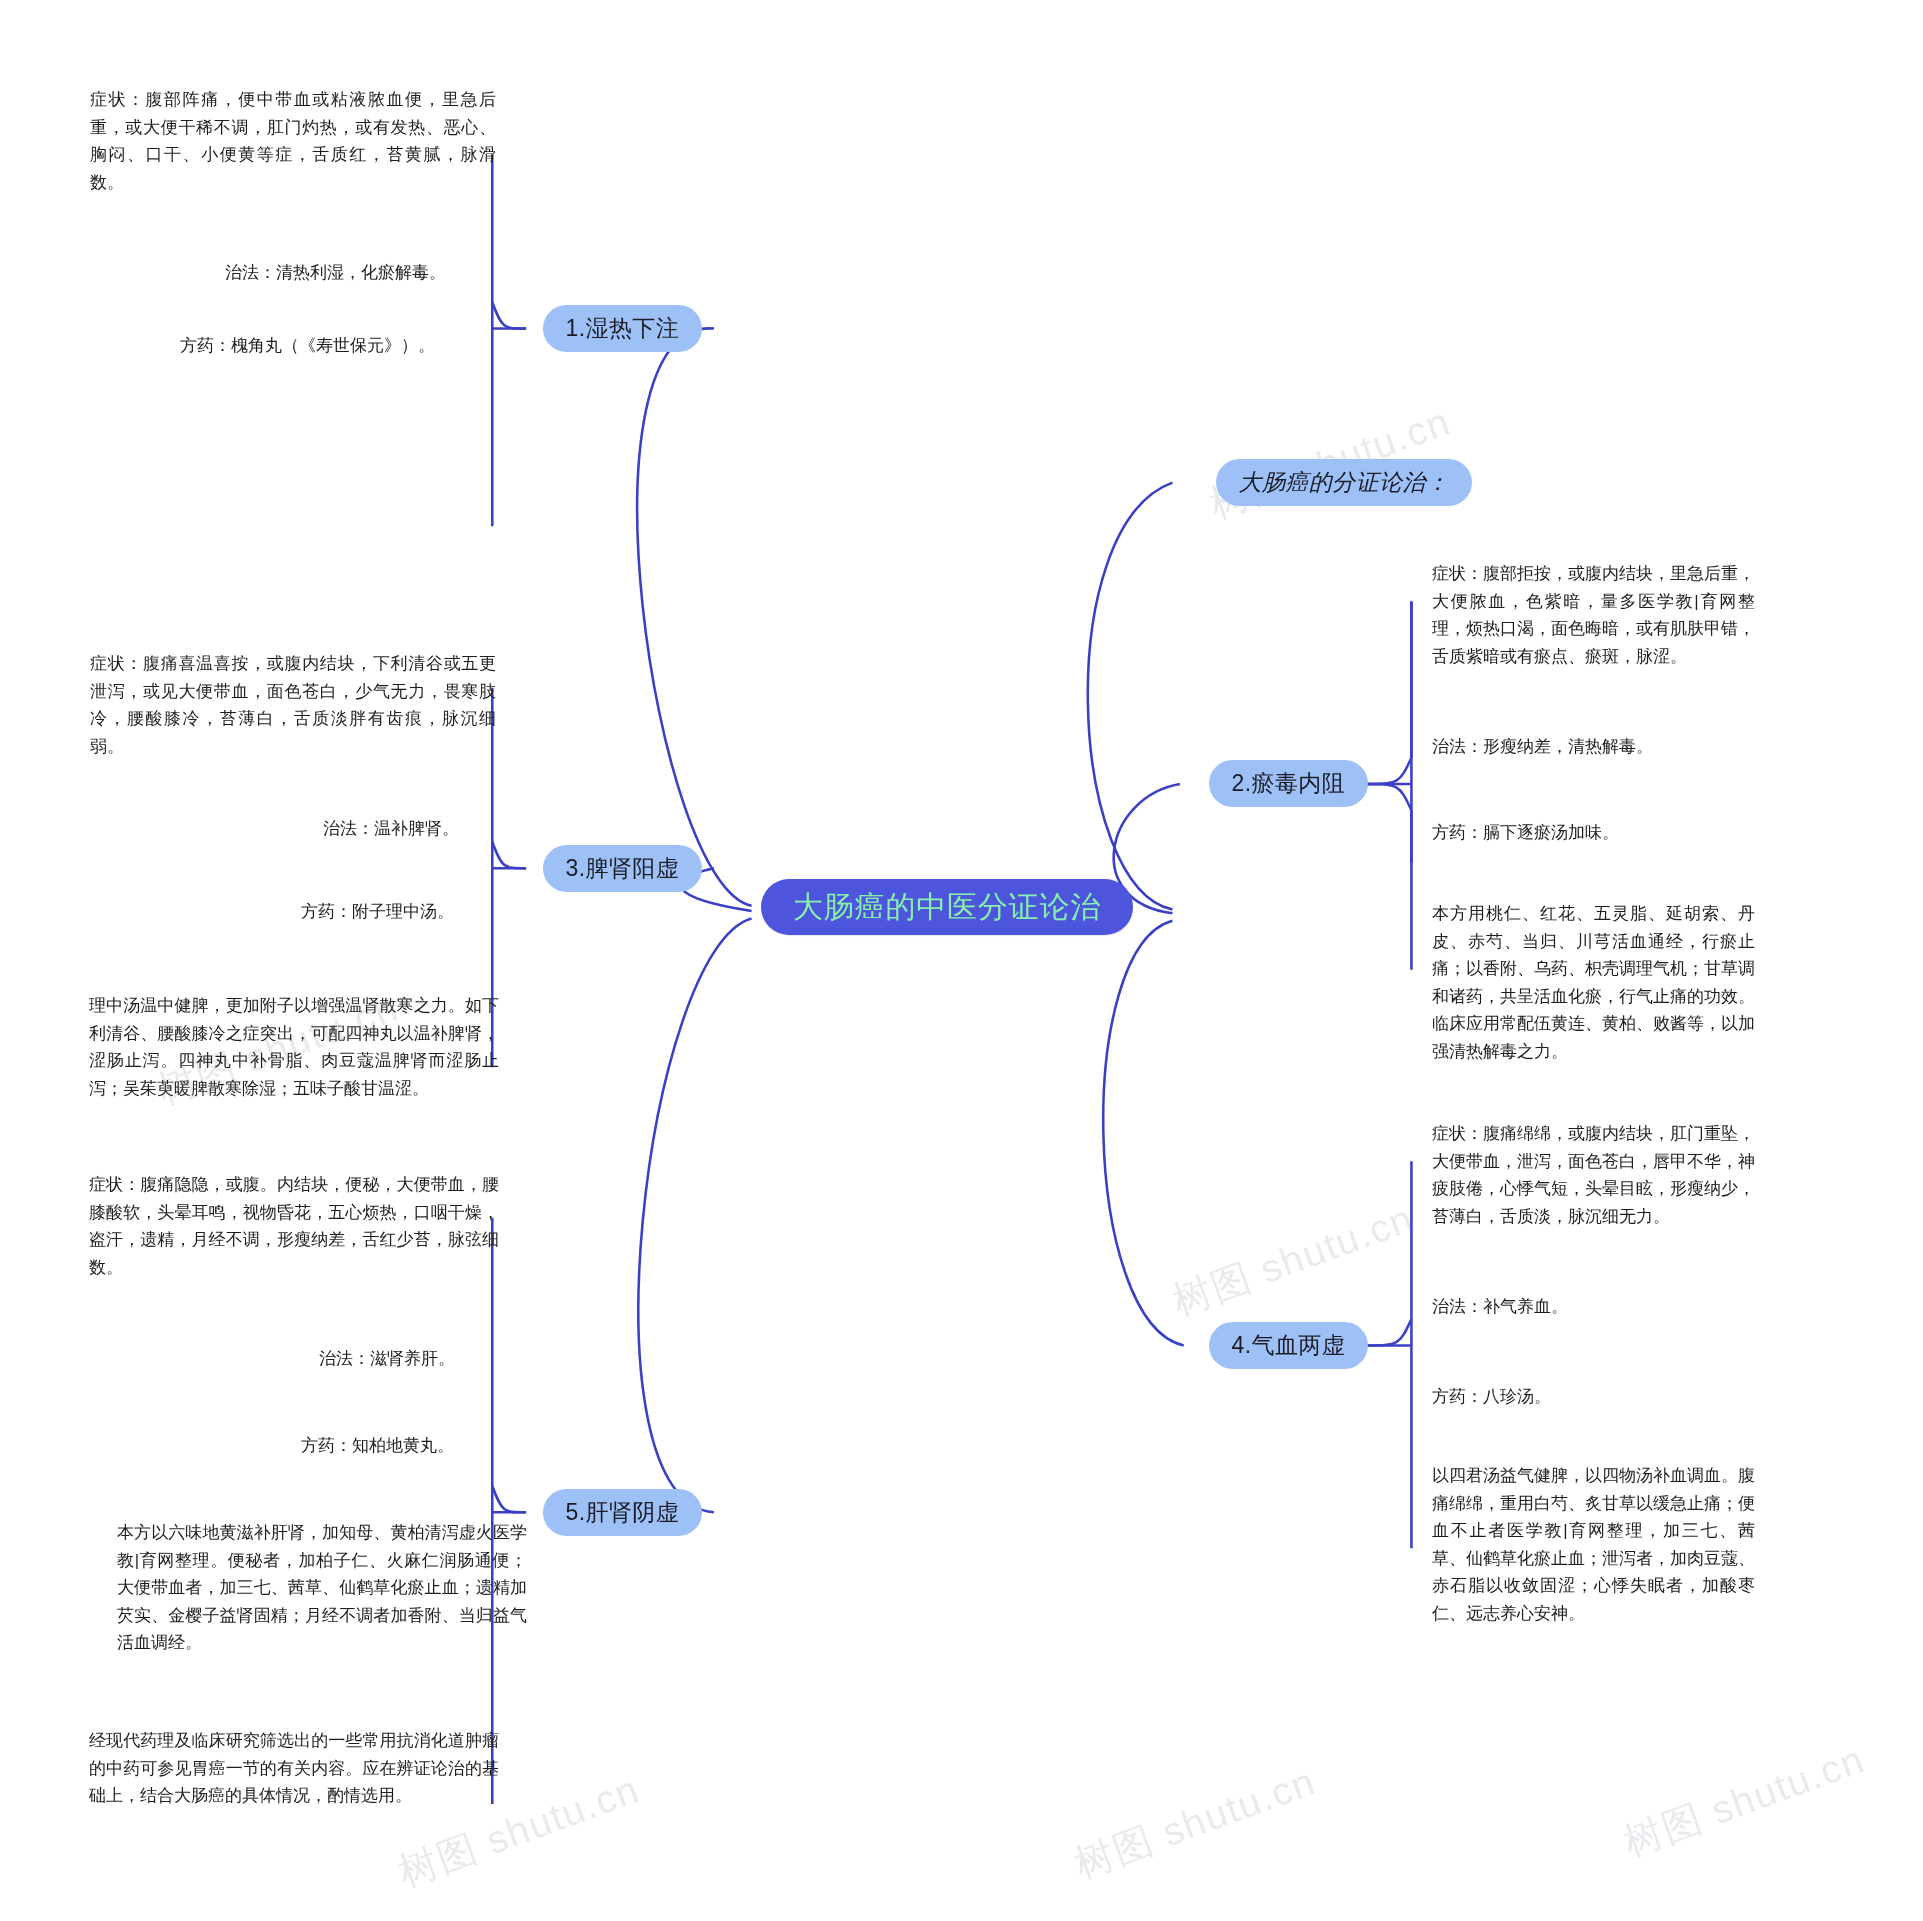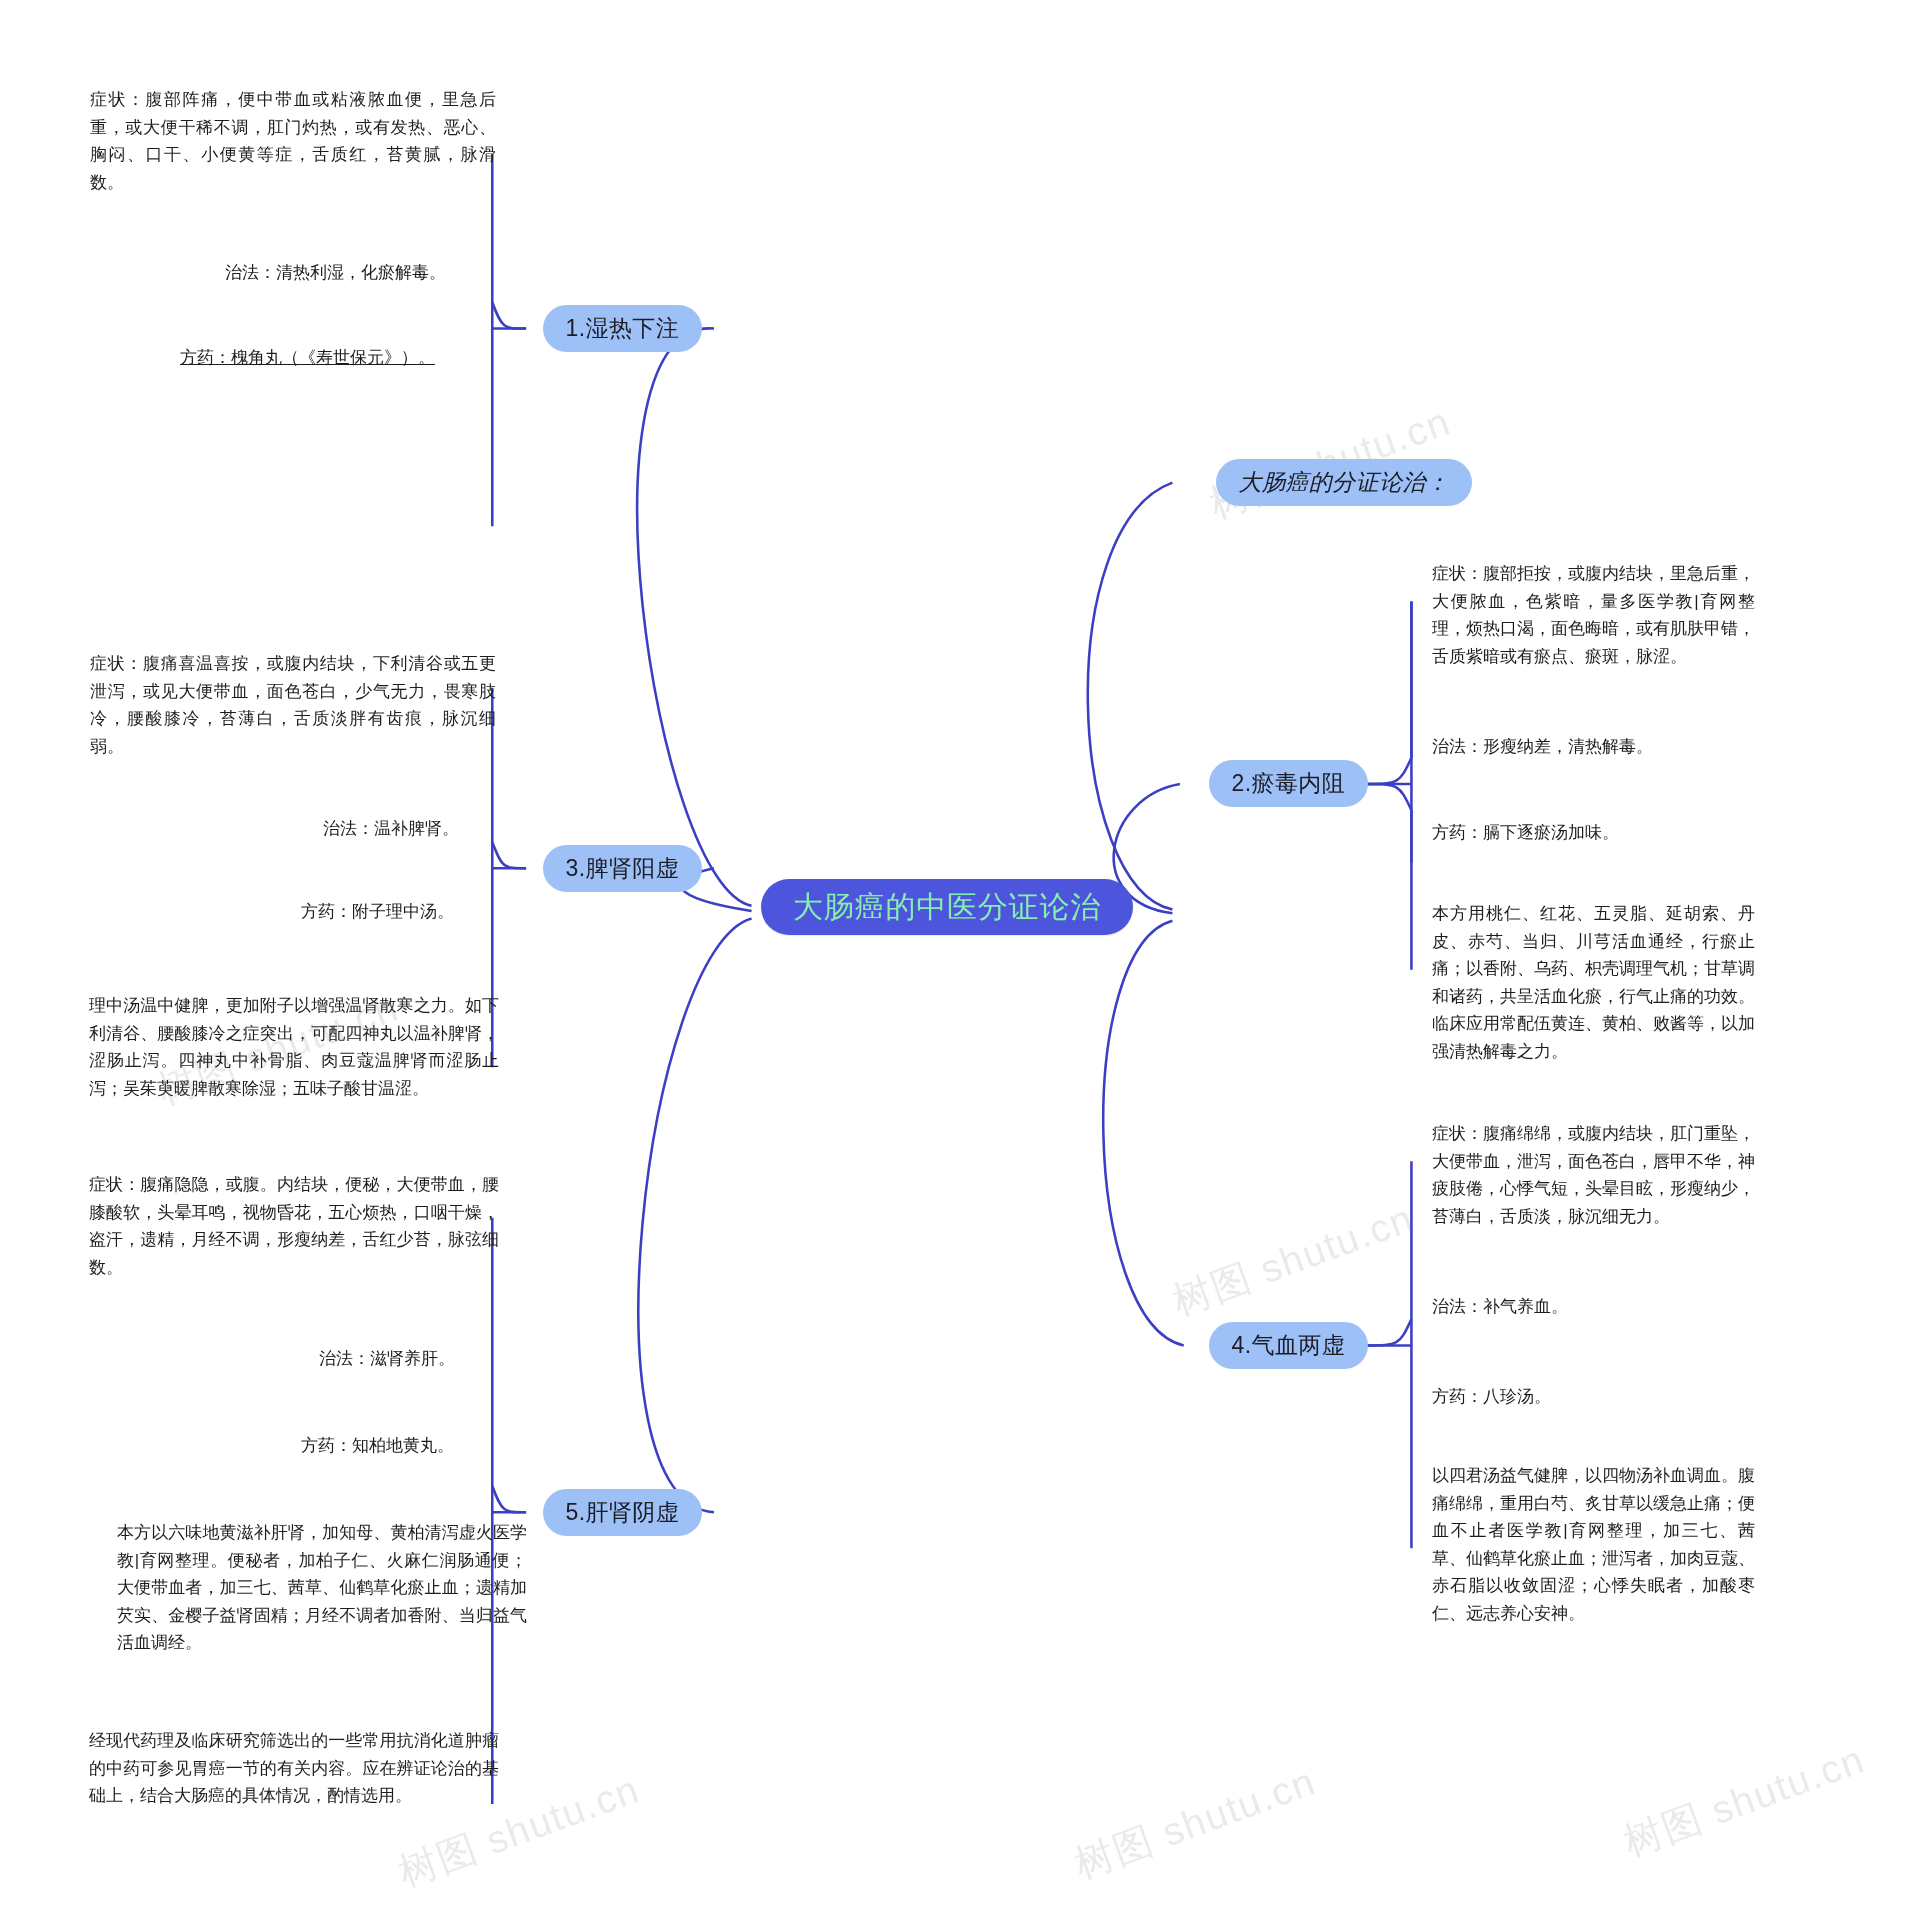--- a/index.html
+++ b/index.html
@@ -144,21 +144,21 @@
 
   <div class="leaf" style="left:1432px;top:1120px;width:323px;">症状：腹痛绵绵，或腹内结块，肛门重坠，大便带血，泄泻，面色苍白，唇甲不华，神疲肢倦，心悸气短，头晕目眩，形瘦纳少，苔薄白，舌质淡，脉沉细无力。</div>
   <div class="leaf one-line" style="left:1432px;top:1293px;width:323px;">治法：补气养血。</div>
   <div class="leaf one-line" style="left:1432px;top:1383px;width:323px;">方药：八珍汤。</div>
   <div class="leaf" style="left:1432px;top:1462px;width:323px;">以四君汤益气健脾，以四物汤补血调血。腹痛绵绵，重用白芍、炙甘草以缓急止痛；便血不止者医学教|育网整理，加三七、茜草、仙鹤草化瘀止血；泄泻者，加肉豆蔻、赤石脂以收敛固涩；心悸失眠者，加酸枣仁、远志养心安神。</div>
 
   <div class="node branch-node" style="left:543px;top:305px;">1.湿热下注</div>
 
   <div class="leaf" style="left:90px;top:86px;width:406px;">症状：腹部阵痛，便中带血或粘液脓血便，里急后重，或大便干稀不调，肛门灼热，或有发热、恶心、胸闷、口干、小便黄等症，舌质红，苔黄腻，脉滑数。</div>
   <div class="leaf one-line" style="left:225px;top:259px;width:271px;">治法：清热利湿，化瘀解毒。</div>
-  <div class="leaf one-line" style="left:180px;top:344px;width:316px;text-decoration:underline;">方药：槐角丸（《寿世保元》）。</div>
+  <div class="leaf one-line" style="left:180px;top:332px;width:316px;">方药：槐角丸（《寿世保元》）。</div>
 
   <div class="node branch-node" style="left:543px;top:845px;">3.脾肾阳虚</div>
 
   <div class="leaf" style="left:90px;top:650px;width:406px;">症状：腹痛喜温喜按，或腹内结块，下利清谷或五更泄泻，或见大便带血，面色苍白，少气无力，畏寒肢冷，腰酸膝冷，苔薄白，舌质淡胖有齿痕，脉沉细弱。</div>
   <div class="leaf one-line" style="left:323px;top:815px;width:177px;">治法：温补脾肾。</div>
   <div class="leaf one-line" style="left:301px;top:898px;width:199px;">方药：附子理中汤。</div>
   <div class="leaf" style="left:89px;top:992px;width:410px;">理中汤温中健脾，更加附子以增强温肾散寒之力。如下利清谷、腰酸膝冷之症突出，可配四神丸以温补脾肾，涩肠止泻。四神丸中补骨脂、肉豆蔻温脾肾而涩肠止泻；吴茱萸暖脾散寒除湿；五味子酸甘温涩。</div>
 
   <div class="node branch-node" style="left:543px;top:1489px;">5.肝肾阴虚</div>
 

